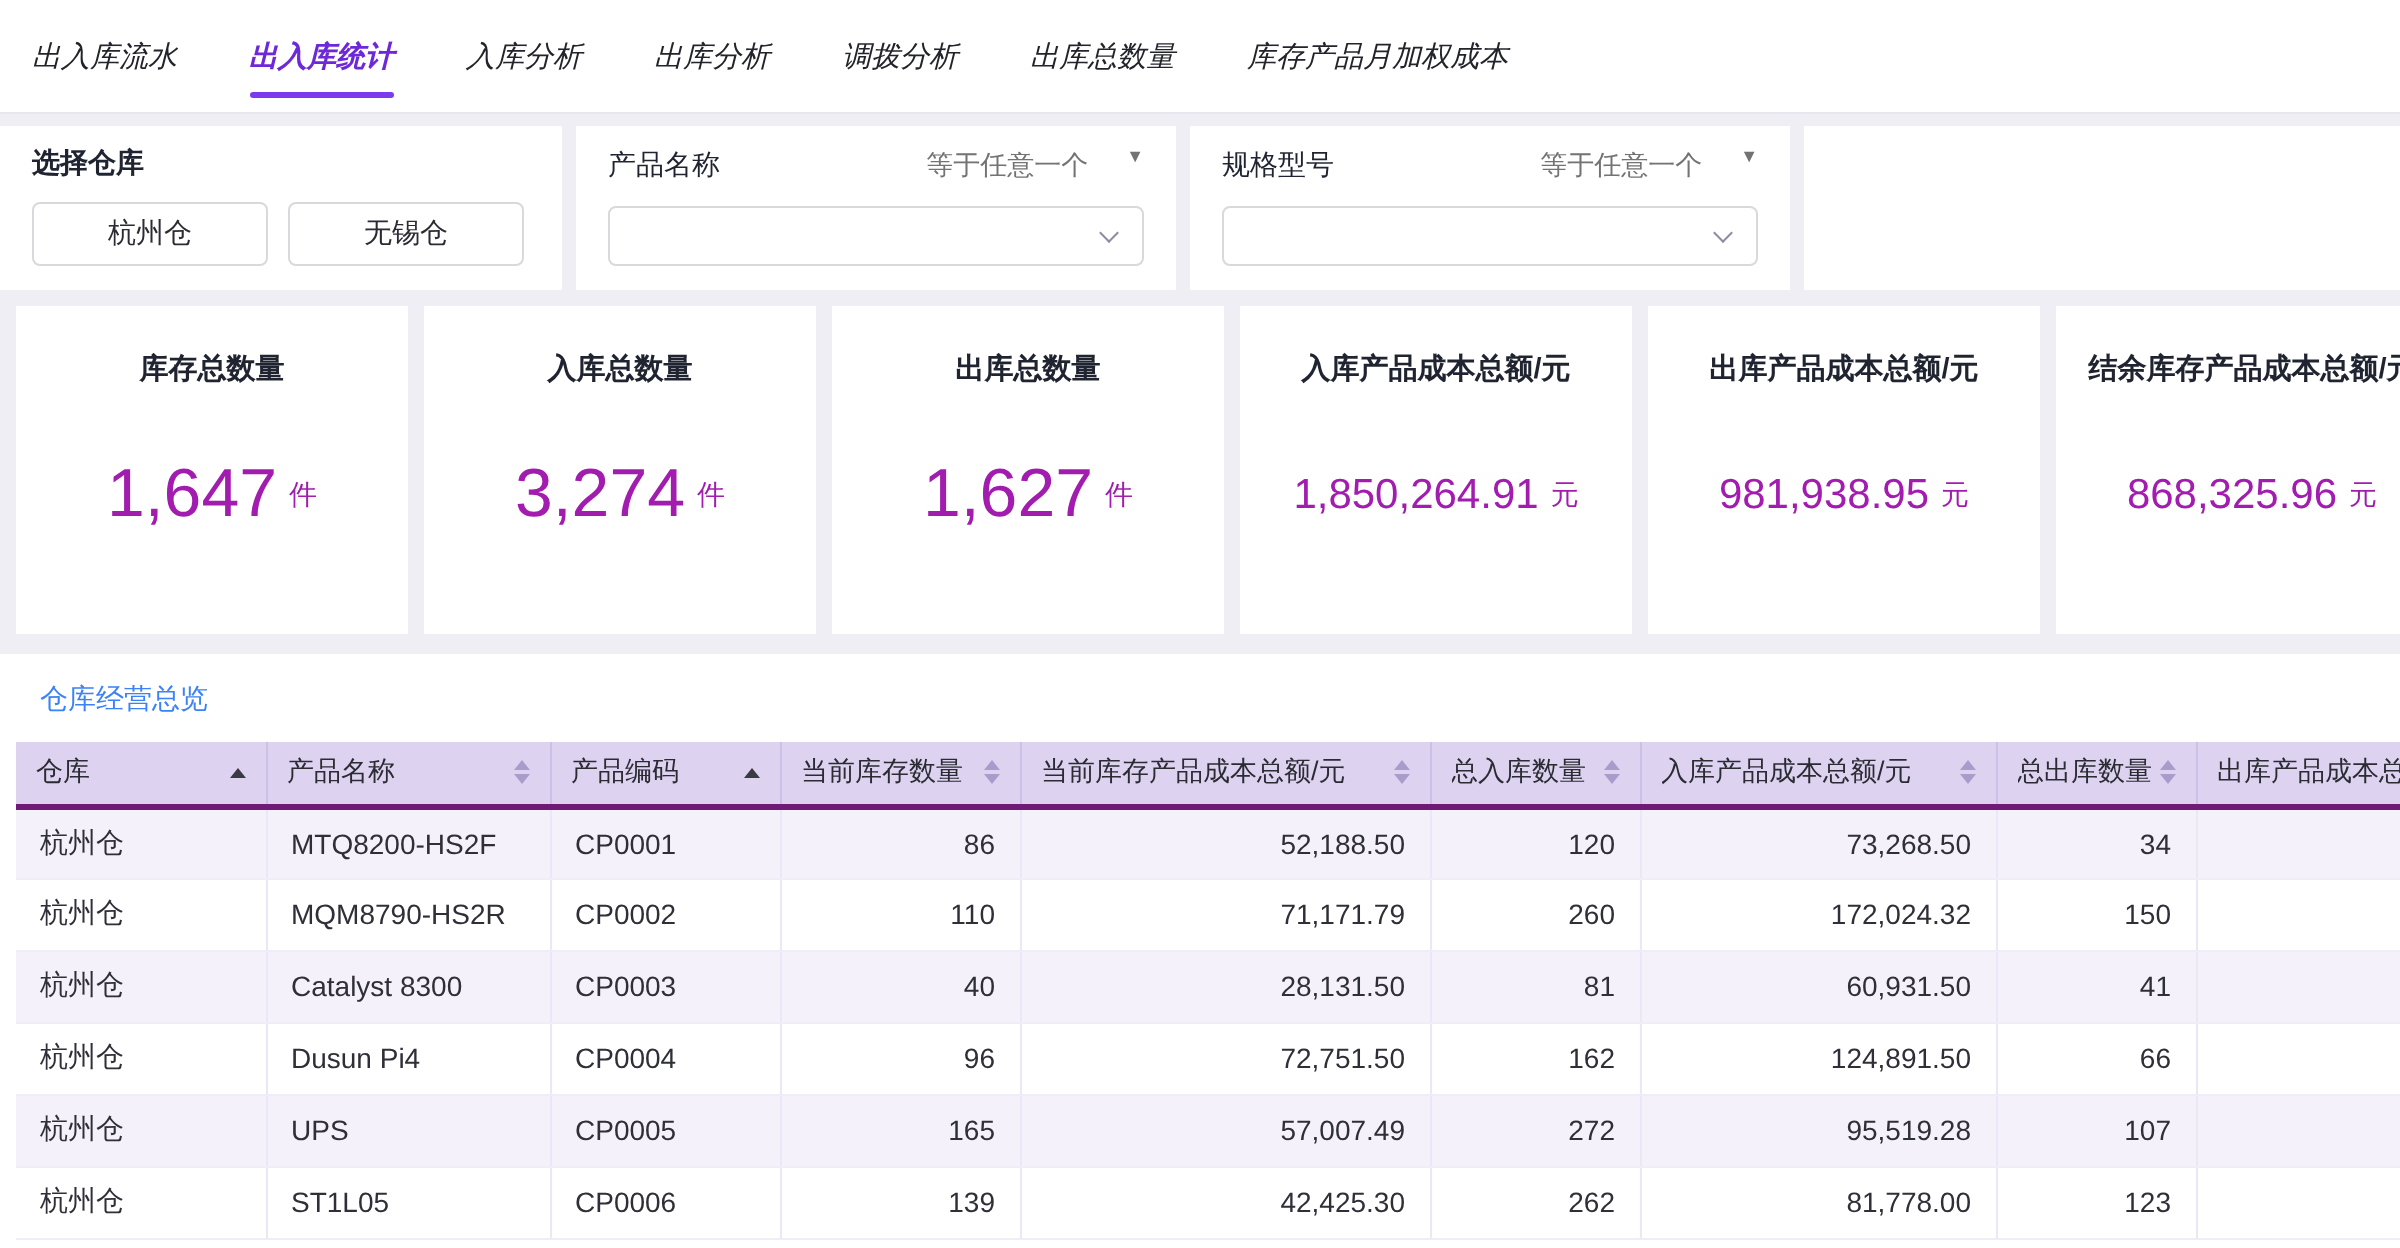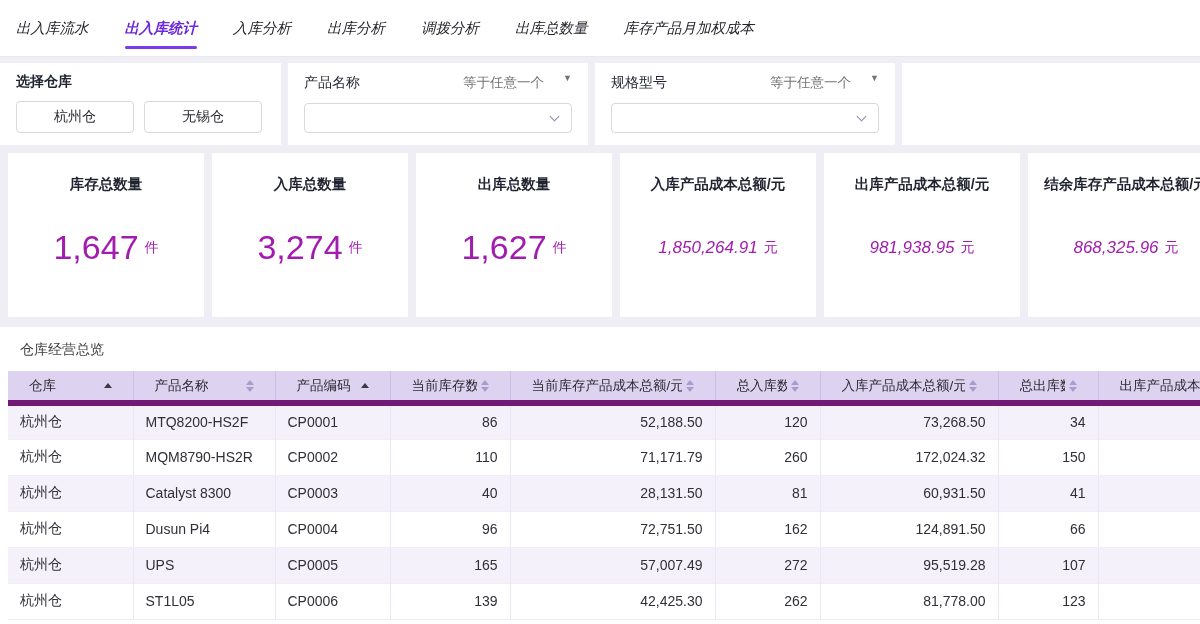--- a/index.html
+++ b/index.html
@@ -60,34 +60,34 @@
   
   .stats-row { display:flex; gap:8px; margin:8px 0 0 8px; height:164px; }
   .stat-card {
     background:#fff; flex:0 0 196px; width:196px;
     display:flex; flex-direction:column; align-items:center;
     padding:22px 6px 16px;
   }
   .stat-label { font-size:14.5px; font-weight:600; color:#1f2430; white-space:nowrap;text-align:center; }
   .stat-value { flex:1; display:flex; align-items:center; color:#a21caf; white-space:nowrap; }
   .stat-value .num.large  { font-size:34px; font-weight:500; }
-  .stat-value .num.medium { font-size:17px; font-weight:500;font-style:italic; }
+  .stat-value .num.medium { font-size:21px; font-weight:500; }
   .stat-value .unit { font-size:14px; margin-left:6px; }
 
   
   .table-section { margin-top:10px; background:#fff; padding-top:12px; height:300px; overflow:hidden; }
-  .table-title { font-size:14px; color:#404040; padding:2px 20px 12px; }
+  .table-title { font-size:14px; color:#3b82f6; padding:2px 20px 12px; }
   table.grid {
     border-collapse:collapse; table-layout:fixed; width:1250px;
     margin-left:8px; font-size:14px;
   }
   th {
-    background:#ddd3f0; height:32px; padding:0 21px;
+    background:#ddd3f0; height:32px; padding:0 10px;
     font-weight:400; font-size:13.5px; color:#2b2b33;
-    border-right:1px solid #cdc0e8; border-bottom:6px solid #701a75;
+    border-right:1px solid #cdc0e8; border-bottom:3px solid #701a75;
     cursor:pointer;
   }
   .th-inner { display:flex; justify-content:space-between; align-items:center; gap:4px; overflow:hidden; }
   .th-label { white-space:nowrap; overflow:hidden; }
   td {
     height:36px; padding:0 12px; color:#2f2f38; white-space:nowrap; overflow:hidden;
     border-right:1px solid #ece7f6; border-bottom:1px solid #f0ecf8;
   }
   tbody tr:nth-child(odd)  { background:#f5f1fb; }
   tbody tr:nth-child(even) { background:#ffffff; }

